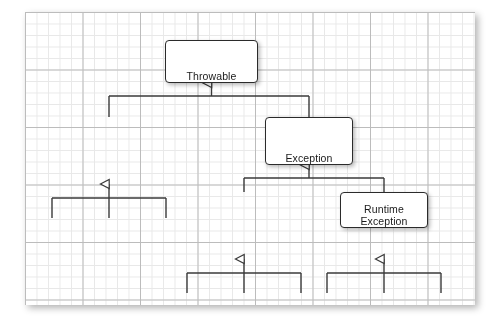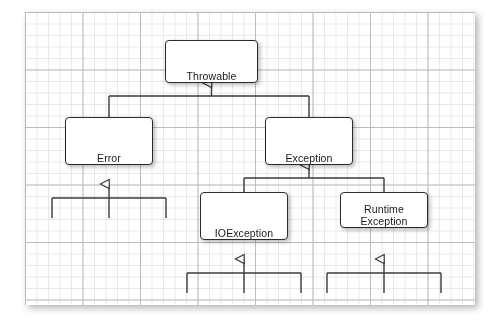--- a/index.html
+++ b/index.html
@@ -129,31 +129,25 @@
           <line x1="416" y1="261" x2="416" y2="281"></line>
         </g>
 
       </g>
     </svg>
 
     <div class="node" style="left:140px; top:28px; width:93px; height:43px;">
       <span class="node-label">Throwable</span>
     </div>
 
-    <div class="node" style="left:40px; top:105px; width:88px; height:48px;">
-      <span class="node-label">Error</span>
-    </div>
 
     <div class="node" style="left:240px; top:105px; width:88px; height:48px;">
       <span class="node-label">Exception</span>
     </div>
 
-    <div class="node" style="left:175px; top:180px; width:88px; height:48px;">
-      <span class="node-label">IOException</span>
-    </div>
 
     <div class="node" style="left:315px; top:180px; width:88px; height:36px;">
       <span class="node-label">Runtime
 Exception</span>
     </div>
 
   </div>
 </div>
 
 </body></html>

